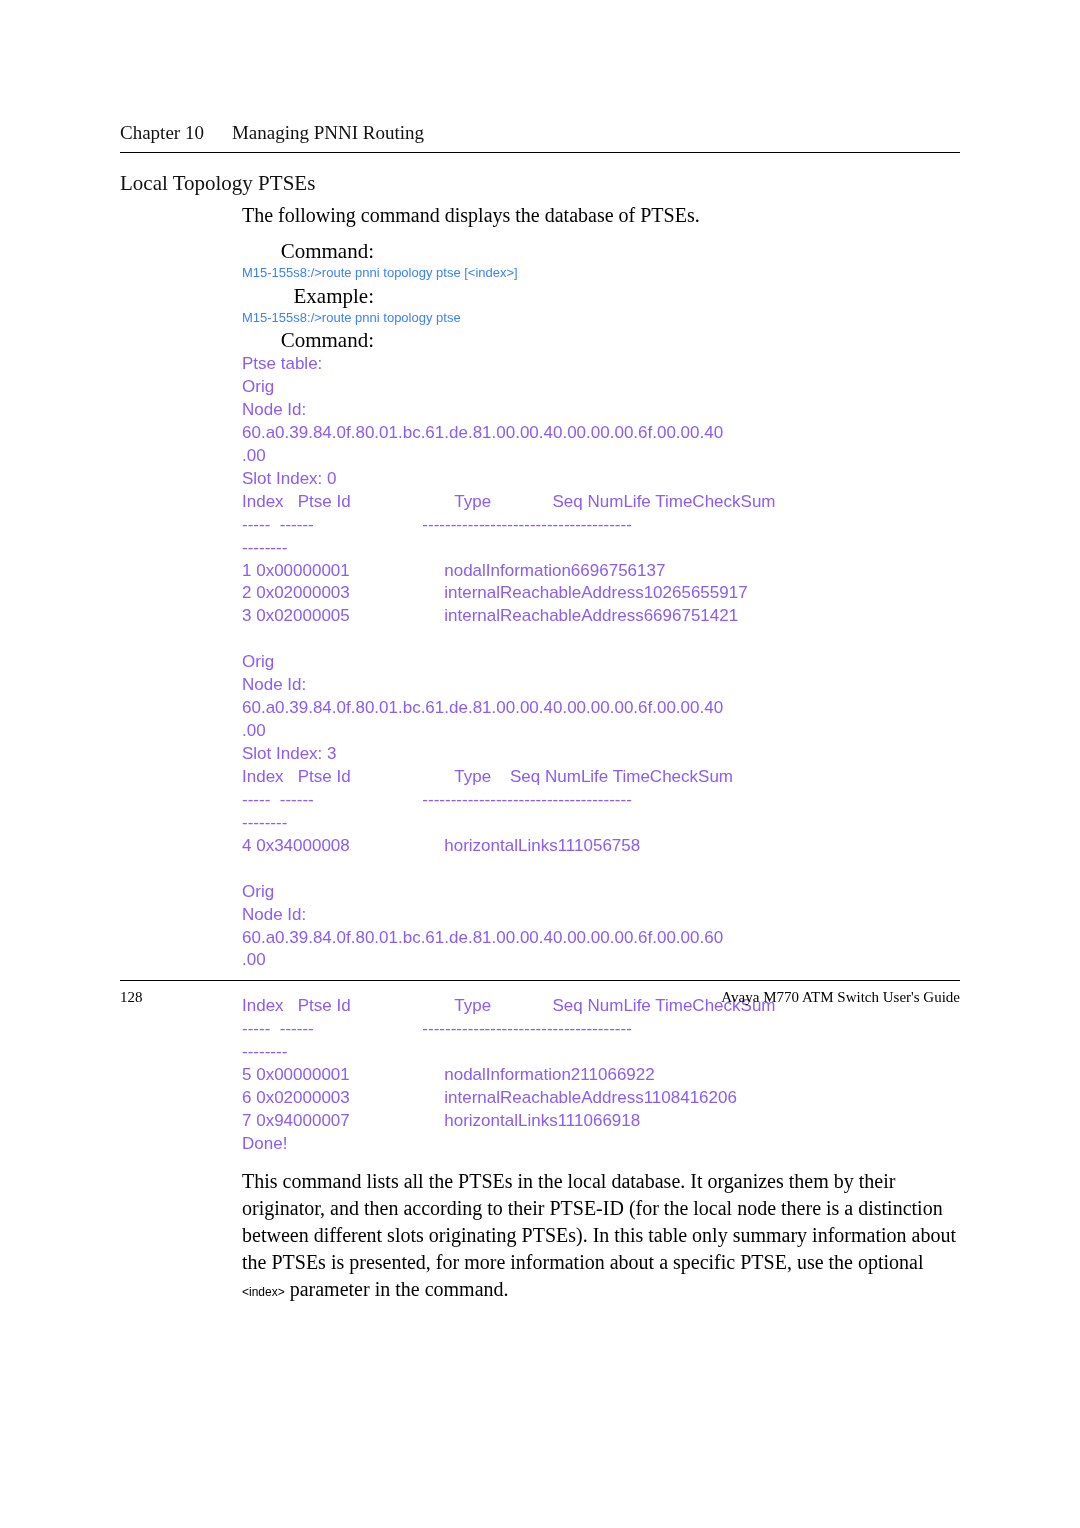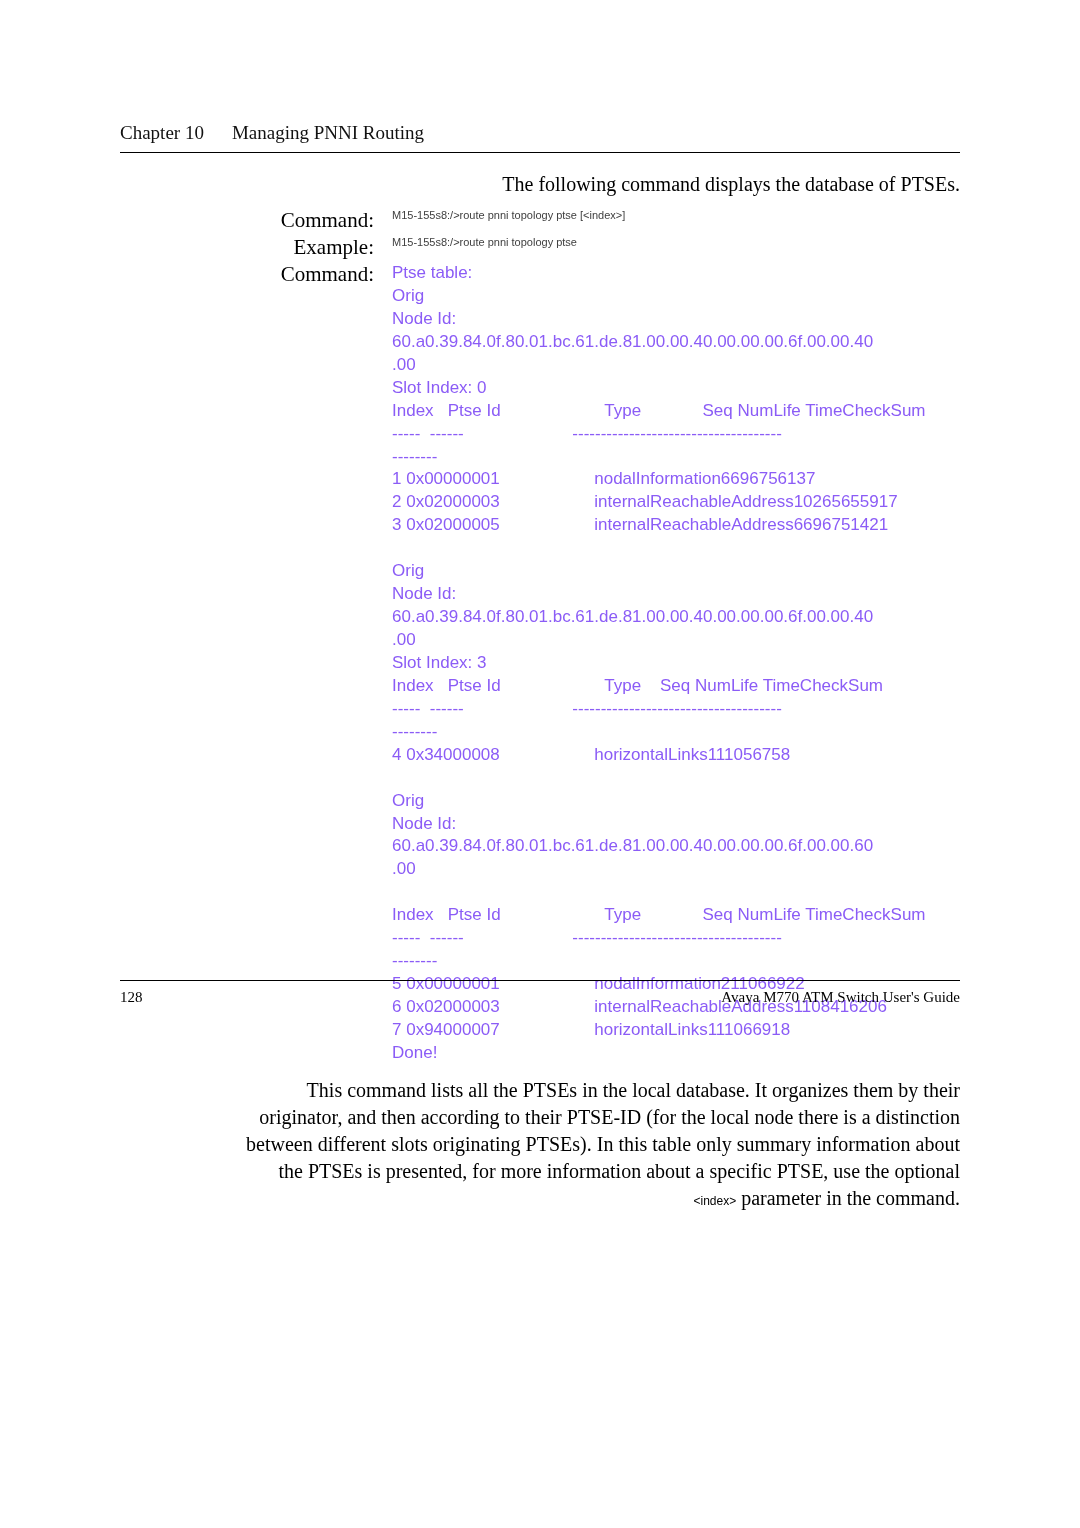--- a/index.html
+++ b/index.html
@@ -44,45 +44,45 @@
     color: #111;
     margin: 0 0 6px 0;
   }
   .body-text {
     font-family: 'Book Antiqua', Palatino, Georgia, serif;
     font-size: 20px;
     color: #000;
     line-height: 1.35;
     margin-left: 122px;
     margin-right: 0;
-    text-align: right;
   }
   .intro {
     margin-top: 4px;
     margin-bottom: 10px;
   }
   .def-row {
     display: flex;
     margin-left: 122px;
     margin-bottom: 2px;
+    flex-direction: column;
   }
   .def-label {
     width: 132px;
     min-width: 132px;
     text-align: right;
     padding-right: 18px;
     font-family: 'Book Antiqua', Palatino, Georgia, serif;
     font-size: 21px;
     color: #000;
   }
   .def-content {
     flex: 1;
     font-family: Arial, Helvetica, sans-serif;
-    font-size: 11px;
-    color: #404040;
+    font-size: 13px;
+    color: #3b82f6;
     line-height: 1.35;
     white-space: pre;
   }
   .output-block {
     font-family: Arial, Helvetica, sans-serif;
     font-size: 17px;
     color: #8b5cf6;
     line-height: 1.35;
     white-space: pre;
   }
@@ -115,20 +115,21 @@
 <body>
 
 <div class="page">
 
   <div class="chapter-line">
     <span class="chap">Chapter 10</span>
     <span class="title">Managing PNNI Routing</span>
   </div>
   <hr class="hr-top">
 
+  <div class="section-title">Local Topology PTSEs</div>
 
   <div class="body-text intro">The following command displays the database of PTSEs.</div>
 
   <div class="def-row">
     <div class="def-label">Command:</div>
     <div class="def-content">M15-155s8:/&gt;route pnni topology ptse [&lt;index&gt;]</div>
   </div>
 
 
   <div class="def-row">

